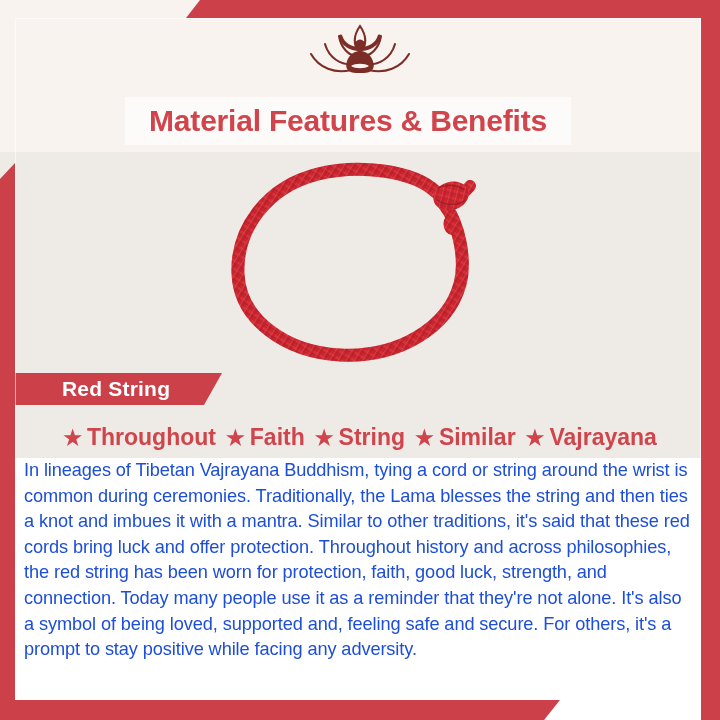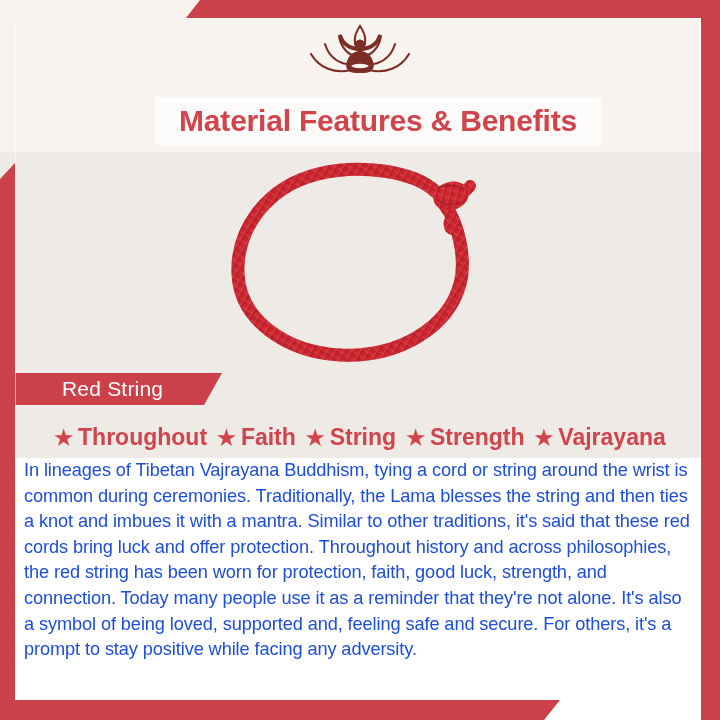--- a/index.html
+++ b/index.html
@@ -50,21 +50,21 @@
   .logo svg{display:block;margin:0 auto;}
   .logo-word{
     margin-top:18px;
     font-family:"Liberation Serif",serif;
     font-size:14px;letter-spacing:2.6px;color:#a21caf;
     font-weight:400;
   }
 
   
   .title-box{
-    position:absolute;left:155px;top:97px;width:446px;height:48px;
+    position:absolute;left:125px;top:97px;width:446px;height:48px;
     background:#fdfbf9;
     display:flex;align-items:center;justify-content:center;
   }
   .title-text{
     color:#d0444b;
     font-size:30px;font-weight:bold;letter-spacing:-0.2px;
     white-space:nowrap;
   }
 
   
@@ -75,21 +75,21 @@
   .photo svg{position:absolute;left:50%;top:0;transform:translateX(-50%);}
 
   
   .ribbon{
     position:absolute;left:0;top:373px;width:222px;height:32px;
     background:#cb4049;
     clip-path:polygon(0 0,100% 0,calc(100% - 18px) 100%,0 100%);
     display:flex;align-items:center;
   }
   .ribbon-text{
-    color:#ffffff;font-size:21px;font-weight:normal;
+    color:#ffffff;font-size:21px;font-weight:bold;
     margin-left:62px;letter-spacing:0.2px;
   }
 
   
   .benefits{
     position:absolute;left:0;top:418px;width:720px;height:38px;
     display:flex;align-items:center;justify-content:center;
     gap:0px;
   }
   .benefit{
@@ -215,21 +215,21 @@
     <span class="benefit">
       <span class="star">★</span>
       <span>Faith</span>
     </span>
     <span class="benefit">
       <span class="star">★</span>
       <span>String</span>
     </span>
     <span class="benefit">
       <span class="star">★</span>
-      <span>Strength</span>
+      <span>Similar</span>
     </span>
     <span class="benefit">
       <span class="star">★</span>
       <span>Vajrayana</span>
     </span>
   </div>
 
   <div class="copy">
     <p>In lineages of Tibetan Vajrayana Buddhism, tying a cord or string around the wrist is common during ceremonies. Traditionally, the Lama blesses the string and then ties a knot and imbues it with a mantra. Similar to other traditions, it's said that these red cords bring luck and offer protection. Throughout history and across philosophies, the red string has been worn for protection, faith, good luck, strength, and connection. Today many people use it as a reminder that they're not alone. It's also a symbol of being loved, supported and, feeling safe and secure. For others, it's a prompt to stay positive while facing any adversity.</p>
   </div>

